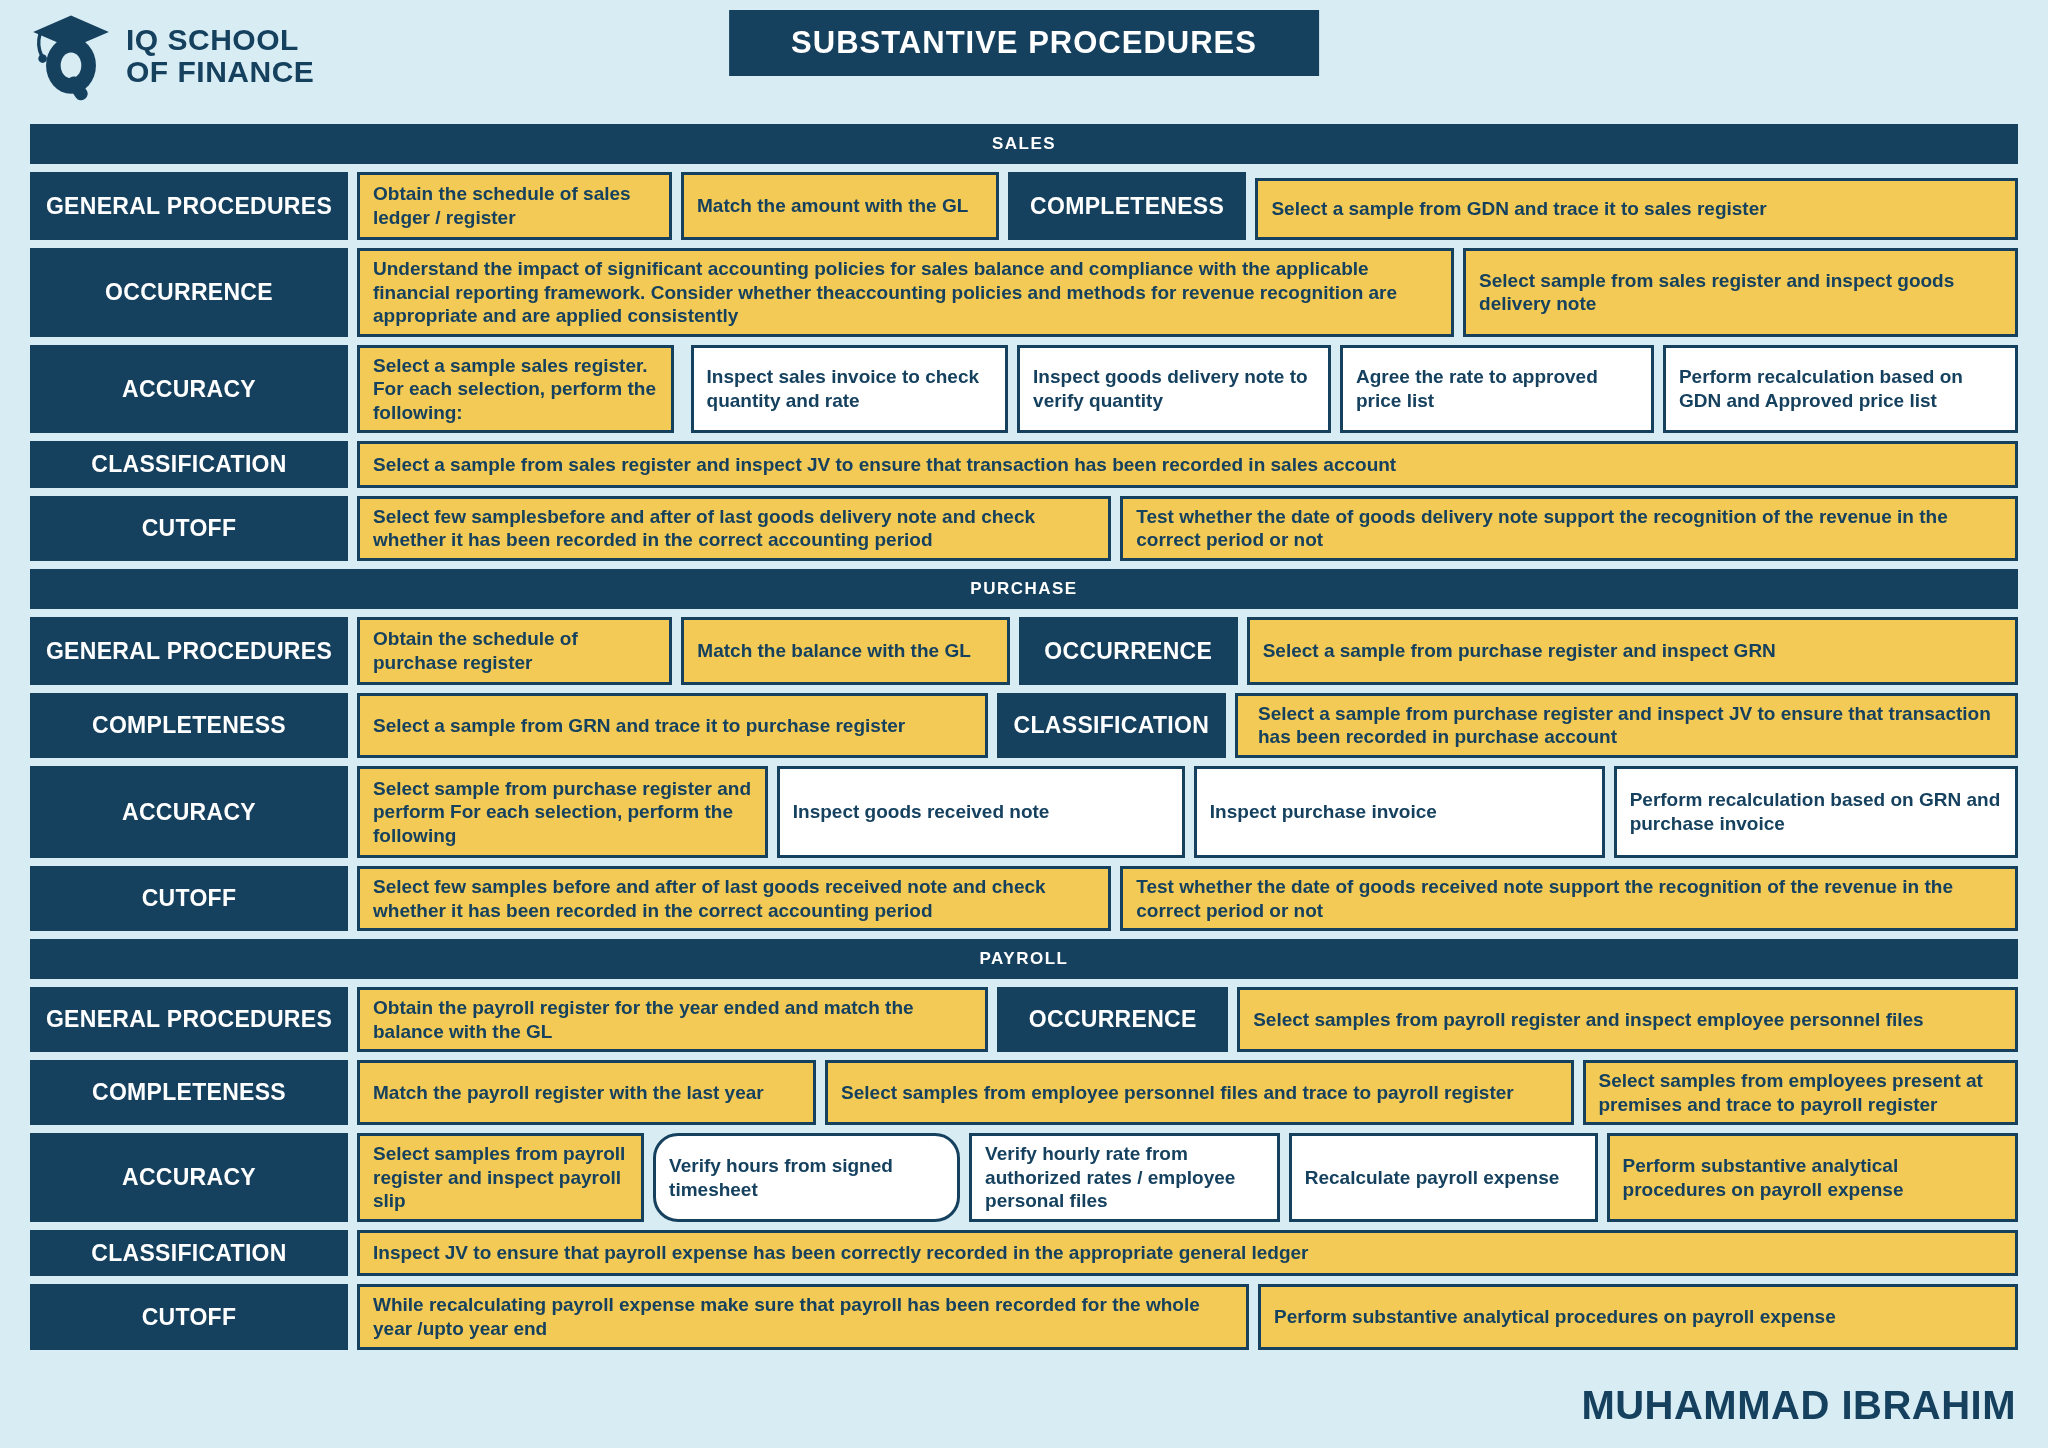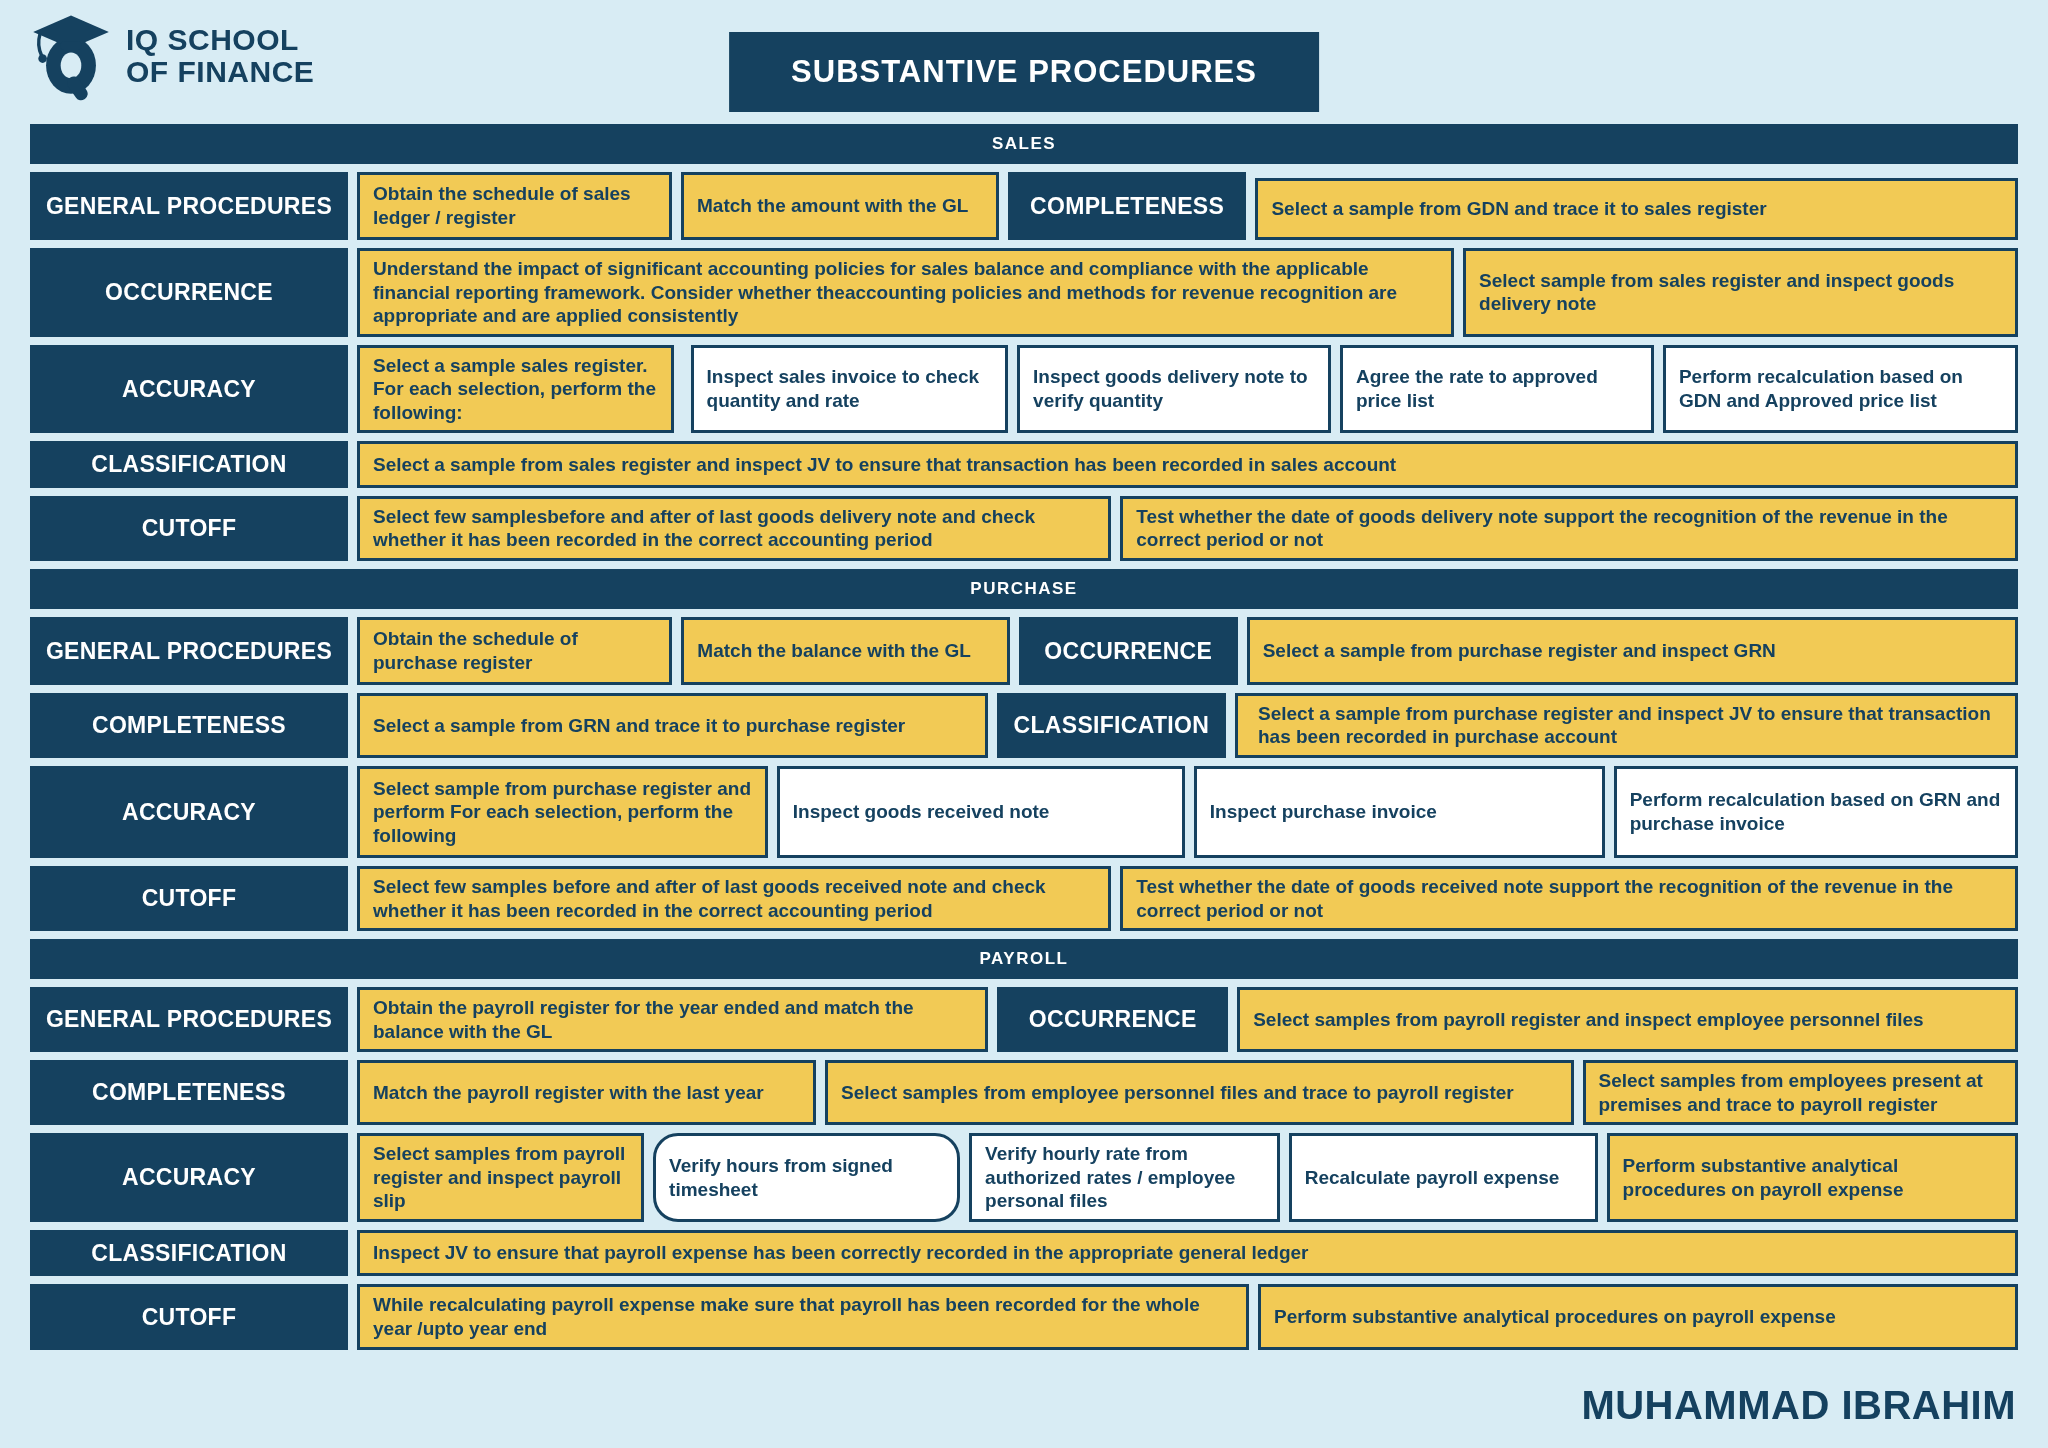--- a/index.html
+++ b/index.html
@@ -8,23 +8,23 @@
     --bg:#d8ecf4; --navy:#15415f; --yellow:#f2ca55; --white:#ffffff;
     background:var(--bg);
     font-family:"Liberation Sans",sans-serif;
     position:relative;overflow:hidden;color:var(--navy);
   }
   .header{position:relative;height:100px}
   .brand{position:absolute;left:28px;top:10px;display:flex;align-items:center;gap:12px}
   .brand svg{display:block}
   .brand-text{font-weight:700;font-size:30px;line-height:1.08;color:var(--navy);letter-spacing:.5px}
   .title-banner{
-    position:absolute;left:50%;top:32px;transform:translateX(-50%);
+    position:absolute;left:50%;top:10px;transform:translateX(-50%);
     background:var(--navy);color:#fff;font-size:31px;font-weight:700;
-    padding:22px 62px;letter-spacing:1px;white-space:nowrap;
+    padding:15px 62px;letter-spacing:1px;white-space:nowrap;
   }
   .table{position:absolute;left:30px;right:30px;top:124px;display:flex;flex-direction:column;gap:8px}
   .section-bar{
     background:var(--navy);color:#fff;text-align:center;font-weight:700;
     font-size:17px;padding:10px 0;letter-spacing:1.5px;
   }
   .row{display:flex;gap:9px}
   .cell{
     display:flex;align-items:center;padding:6px 13px;
     font-weight:700;font-size:19px;line-height:1.24;

